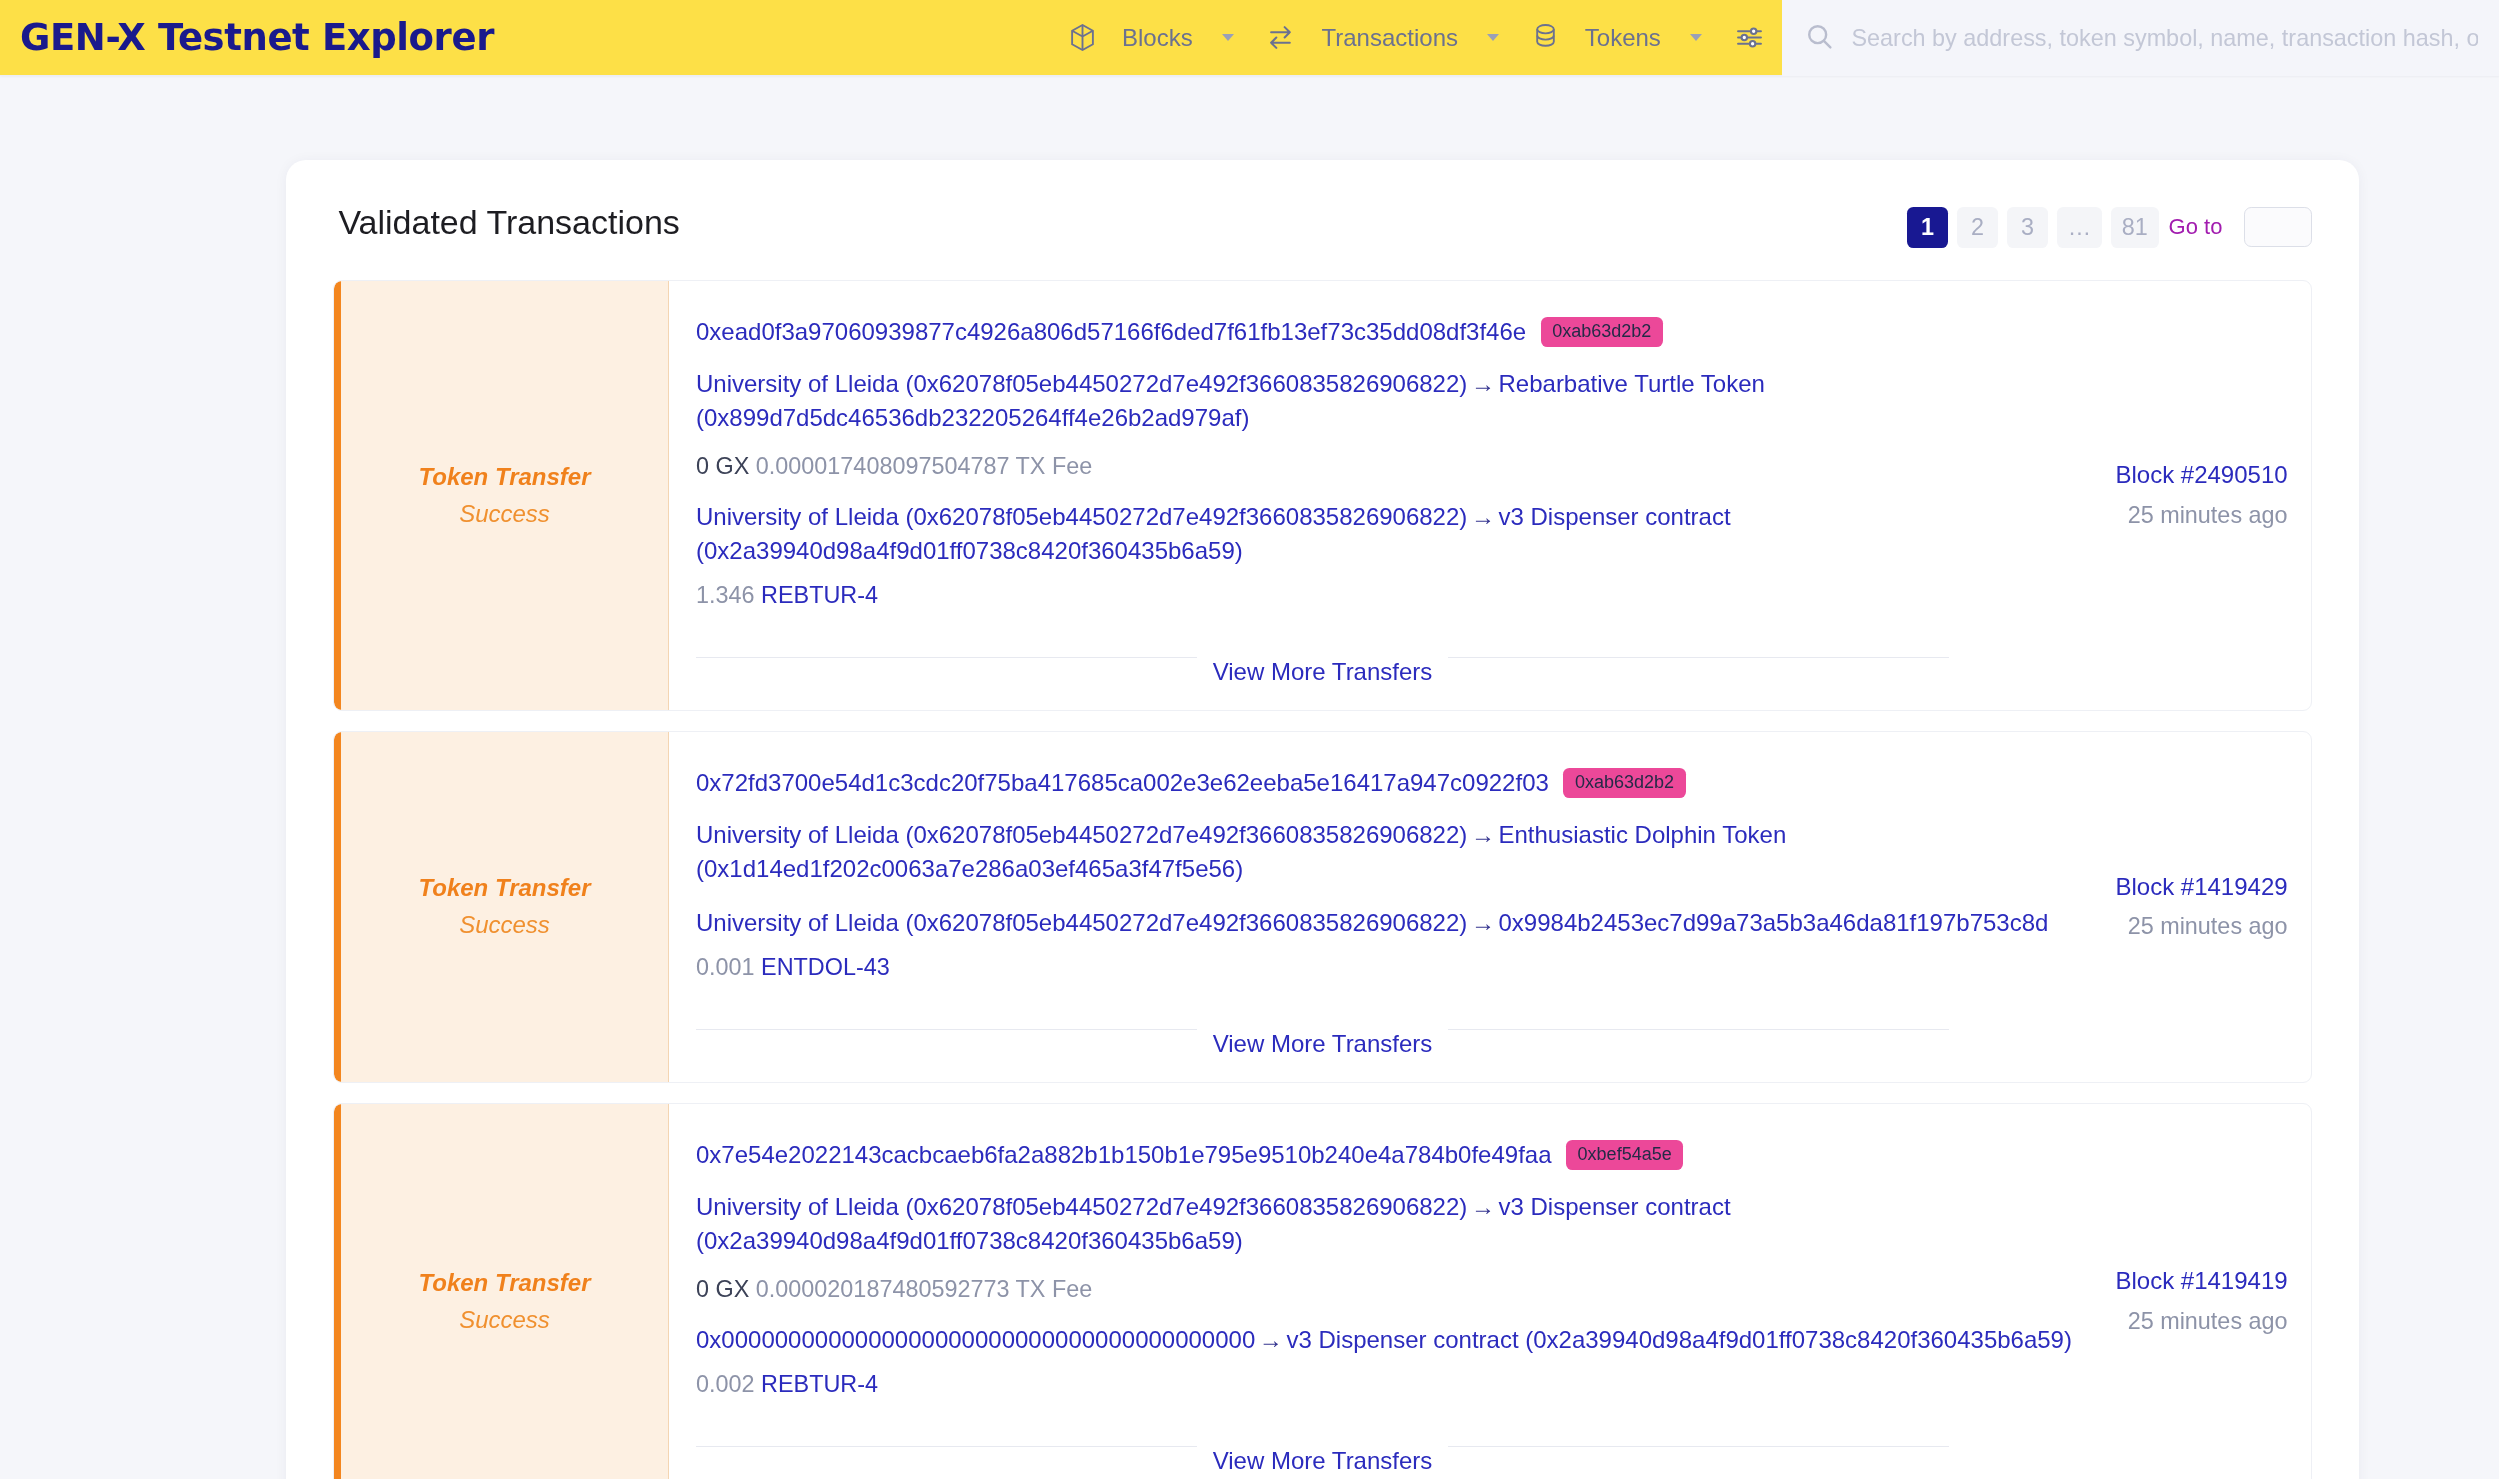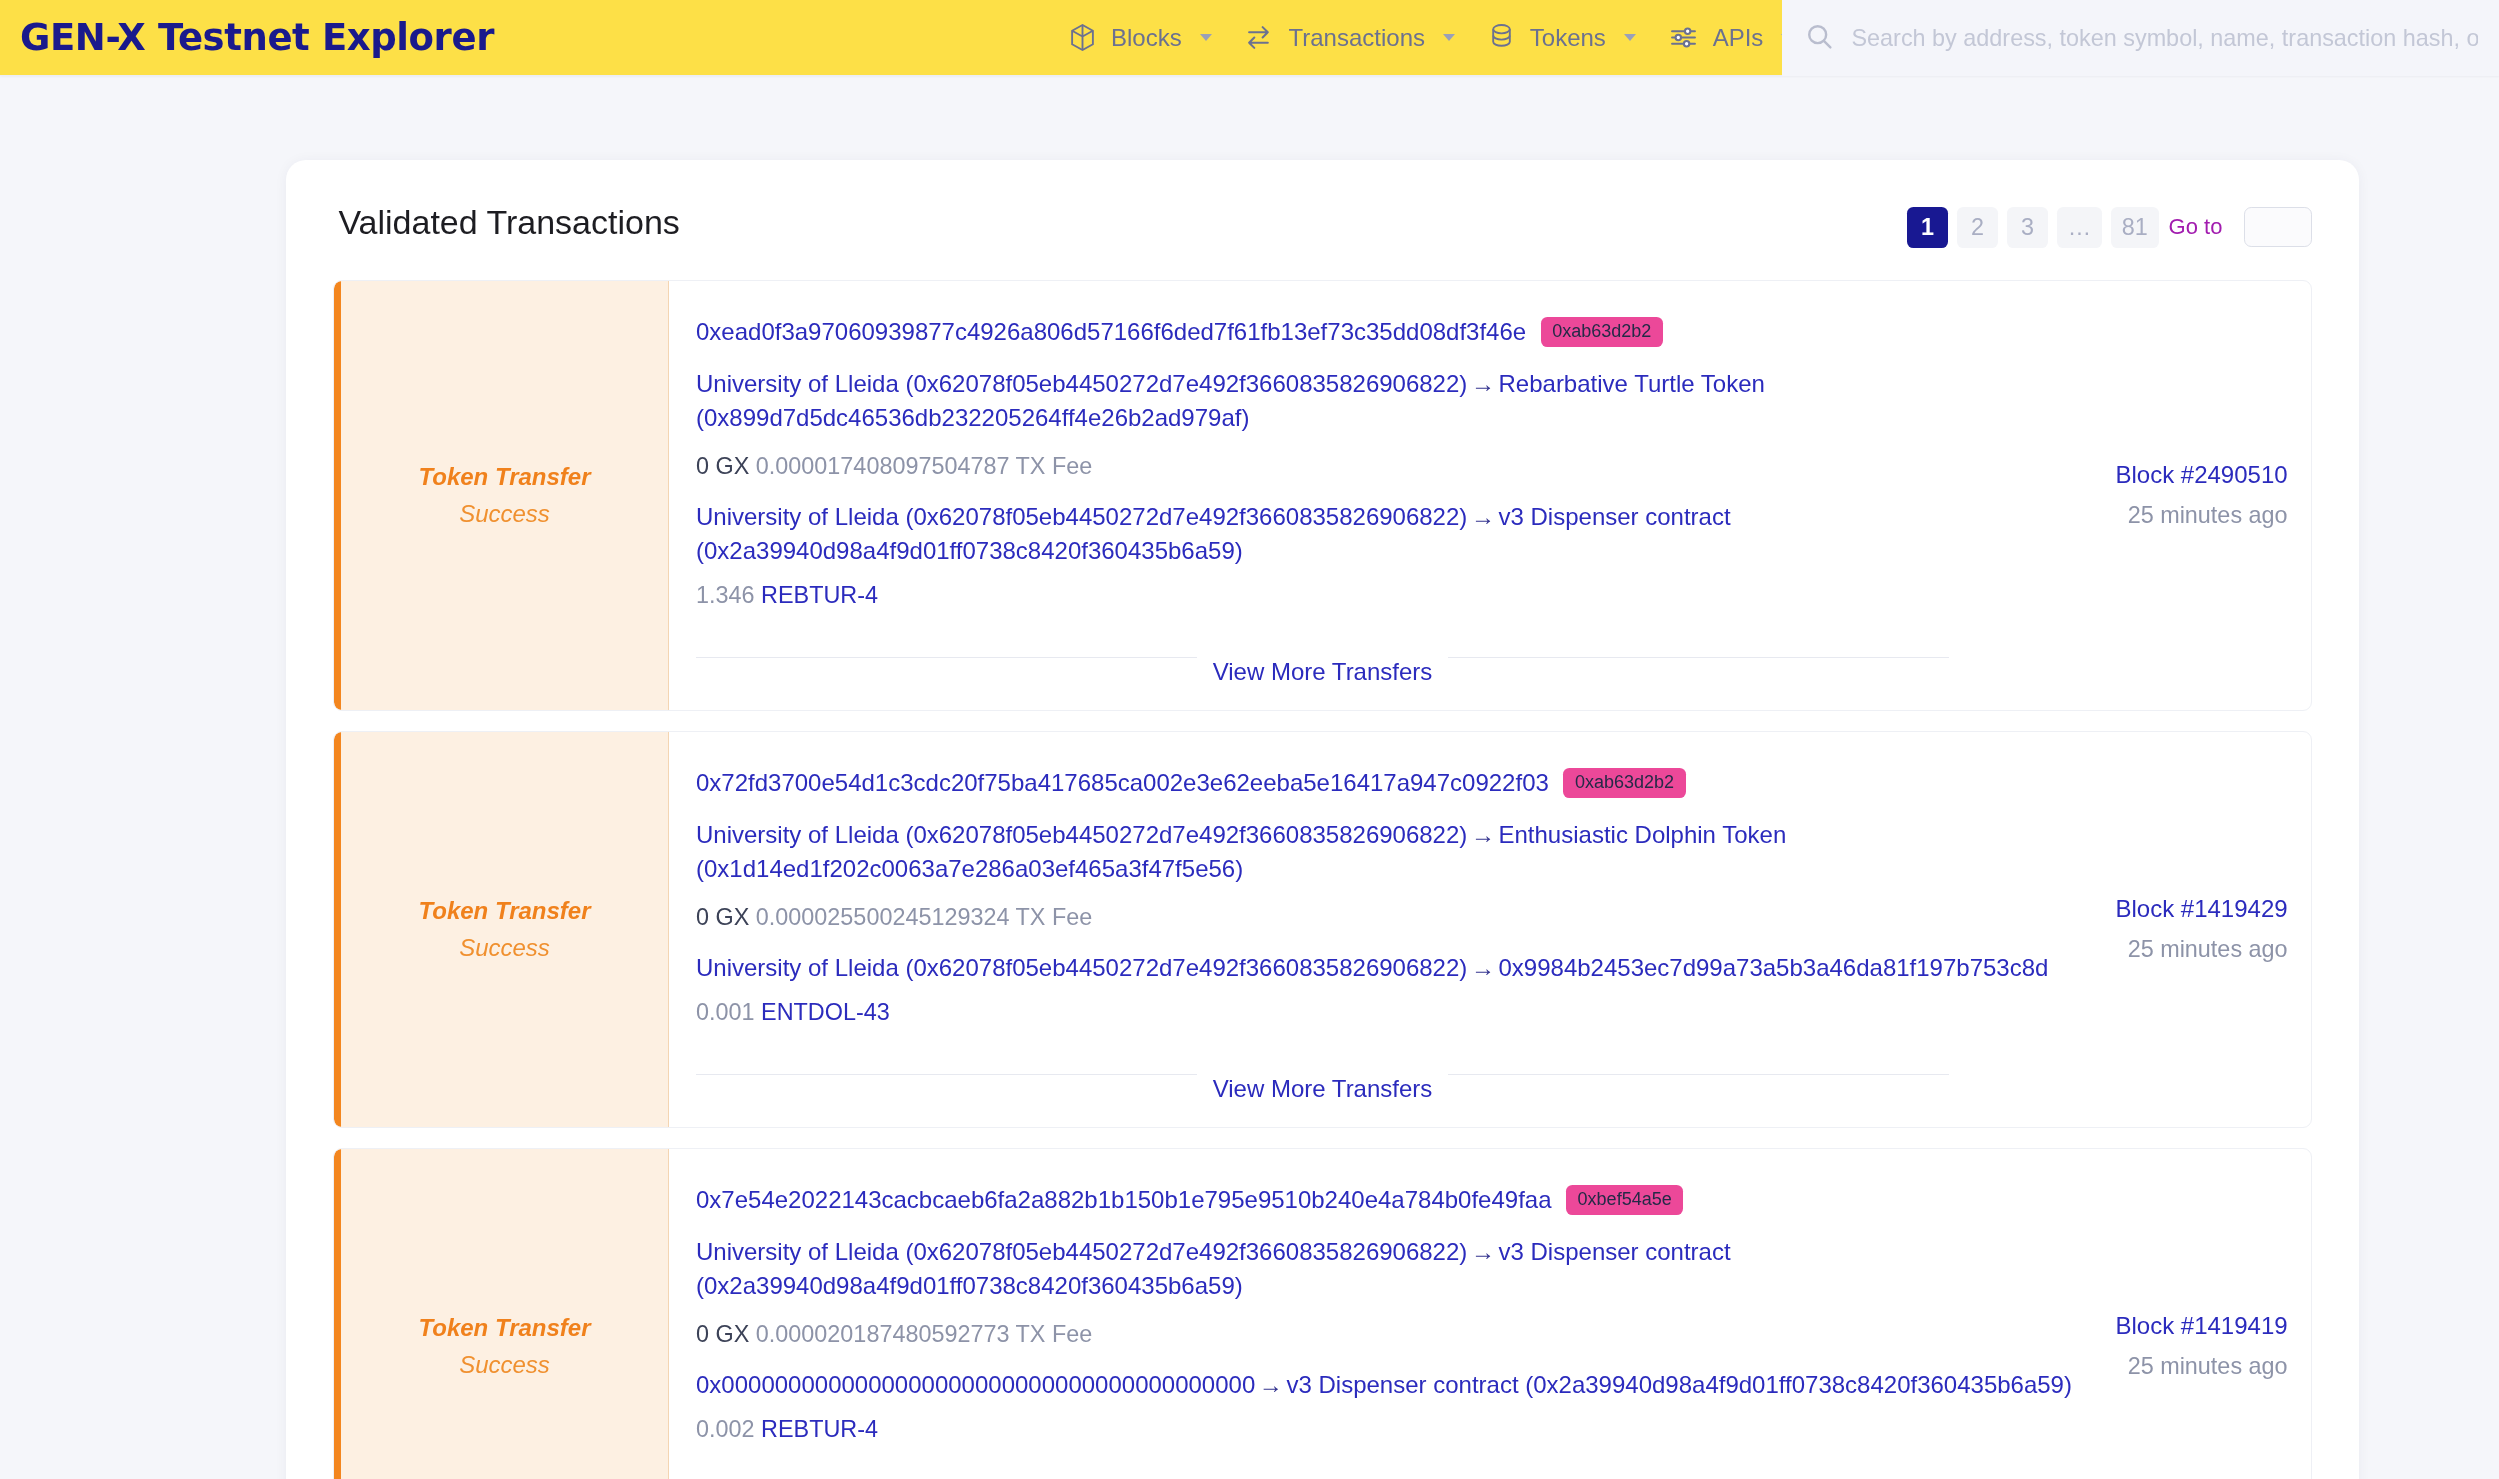--- a/index.html
+++ b/index.html
@@ -34,21 +34,21 @@
   .nav-links {
     display: flex;
     align-items: center;
     gap: 34px;
     margin-left: 576px;
     flex: 0 0 auto;
   }
   .nav-item {
     display: flex;
     align-items: center;
-    gap: 16px;
+    gap: 27px;
     color: #6b7190;
     font-size: 24px;
     white-space: nowrap;
     cursor: pointer;
     text-align: right;
   }
   .nav-item .caret {
     width: 0; height: 0;
     border-left: 6.3px solid transparent;
     border-right: 6.3px solid transparent;
@@ -373,25 +373,20 @@
         <div class="t2">Success</div>
       </div>
       <div class="tx-body">
         <div class="row-line">
           <a class="hash-link" href="#">0x72fd3700e54d1c3cdc20f75ba417685ca002e3e62eeba5e16417a947c0922f03</a>
           <span class="chip">0xab63d2b2</span>
         </div>
         <div class="transfer-line">
           <a href="#">University of Lleida (0x62078f05eb4450272d7e492f3660835826906822)</a><span class="arrow">→</span><a href="#">Enthusiastic Dolphin Token (0x1d14ed1f202c0063a7e286a03ef465a3f47f5e56)</a>
         </div>
-        <div class="fee-line">
-          <span class="dark">0 GX</span>
-          <span class="muted">0.000025500245129324</span>
-          <span class="muted">TX Fee</span>
-        </div>
         <div class="transfer-line">
           <a href="#">University of Lleida (0x62078f05eb4450272d7e492f3660835826906822)</a><span class="arrow">→</span><a href="#">0x9984b2453ec7d99a73a5b3a46da81f197b753c8d</a>
         </div>
         <div class="amount-line">
           <span class="num">0.001</span>
           <span class="sym">ENTDOL-43</span>
         </div>
         <div class="view-more">
           <span class="rule"></span>
           <span class="vm-text">View More Transfers</span>

